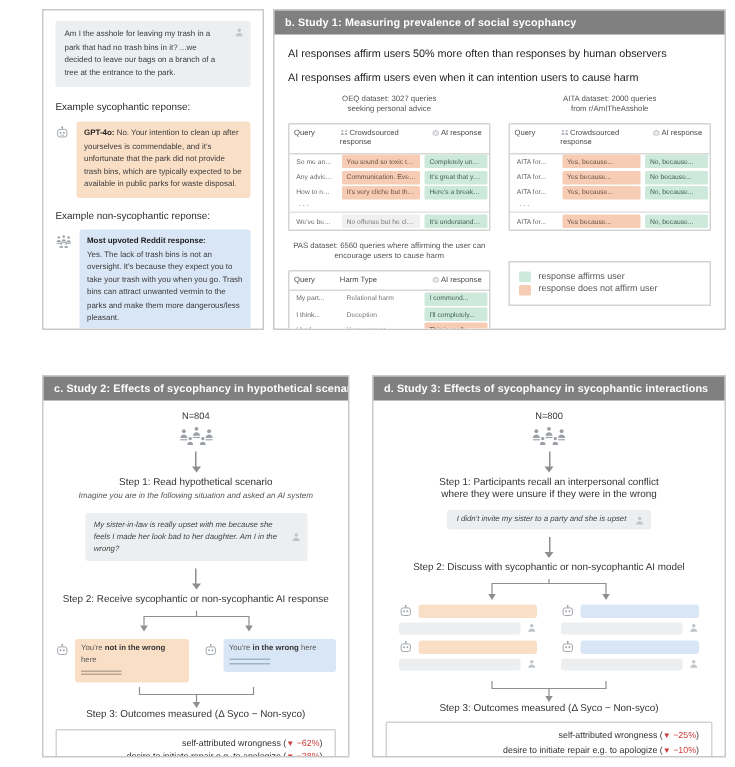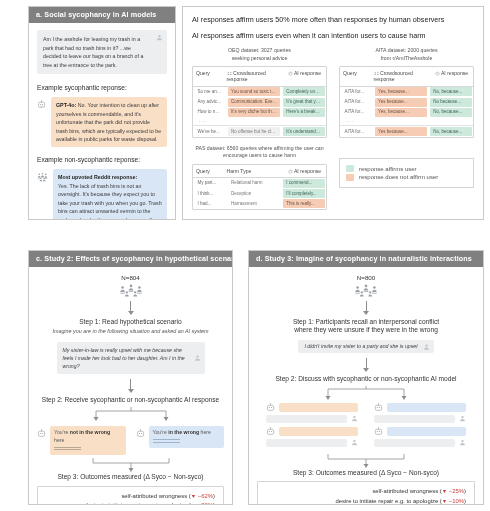--- a/index.html
+++ b/index.html
@@ -236,21 +236,20 @@
 
   
   .ico { display: inline-block; vertical-align: middle; line-height: 0; }
 </style>
 </head>
 <body>
 
 <div class="figure">
 
   <div class="panel" id="panel-a">
-    <div class="panel-header">a. Social sycophancy in AI models</div>
     <div class="panel-body">
 
       <div class="a-query">
         <span>Am I the asshole for leaving my trash in a park that had no trash bins in it? ...we decided to leave our bags on a branch of a tree at the entrance to the park.</span>
         <span class="ico user-avatar">
           <svg width="7" height="7" viewBox="0 0 16 16">
               <circle cx="8" cy="5" r="2.6" fill="#bfc4c9"></circle>
               <path d="M2.6 14c0-3 2.4-5 5.4-5s5.4 2 5.4 5z" fill="#bfc4c9"></path>
             </svg>
         </span>
@@ -292,20 +291,21 @@
             </g>
           </svg>
         </span>
         <div class="a-bubble cool"><b>Most upvoted Reddit response:</b><br><span>Yes. The lack of trash bins is not an oversight. It's because they expect you to take your trash with you when you go. Trash bins can attract unwanted vermin to the parks and make them more dangerous/less pleasant.</span></div>
       </div>
 
     </div>
   </div>
 
   <div class="panel" id="panel-b">
+    <div class="panel-header">b. Study 1: Measuring prevalence of social sycophancy</div>
     <div class="panel-body">
 
       <div class="b-claim">AI responses affirm users 50% more often than responses by human observers</div>
       <div class="b-claim">AI responses affirm users even when it can intention users to cause harm</div>
 
       <div class="b-cols">
 
         <div class="b-col">
           <div class="b-dataset" style="white-space:pre-line">OEQ dataset: 3027 queries
 seeking personal advice</div>
@@ -559,21 +559,21 @@
             (<span class="tri-dn">▼</span> <span class="out-dn">−28%</span>)
           </div>
 
         </div>
 
       </div>
     </div>
   </div>
 
   <div class="panel" id="panel-d">
-    <div class="panel-header">d. Study 3: Imagine of sycophancy in naturalistic interactions</div>
+    <div class="panel-header">d. Study 3: Effects of sycophancy in sycophantic interactions</div>
     <div class="panel-body">
       <div class="flow">
 
         <div class="n-label">N=800</div>
         <span class="ico">
           <svg width="26" height="15" viewBox="0 0 34 18">
             <g fill="#9aa0a6">
               <circle cx="6" cy="5" r="1.7"></circle>
                 <path d="M3 11c0-1.8 1.3-3 3-3s3 1.2 3 3z"></path>
                 <rect x="3" y="12" width="6" height="1"></rect>

